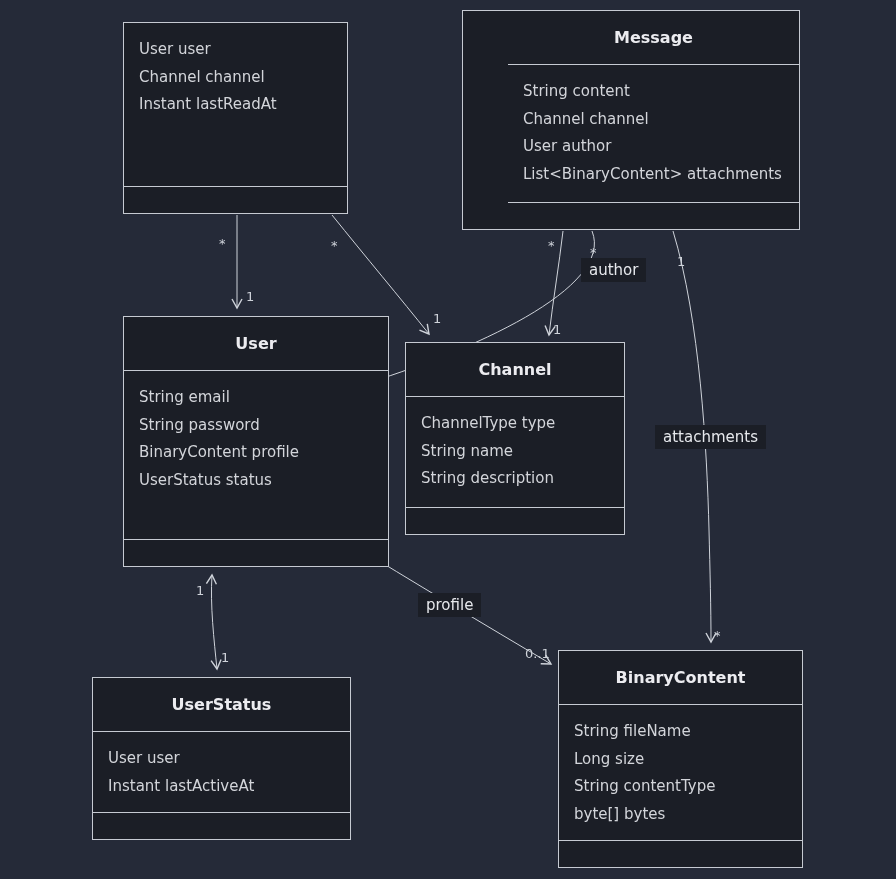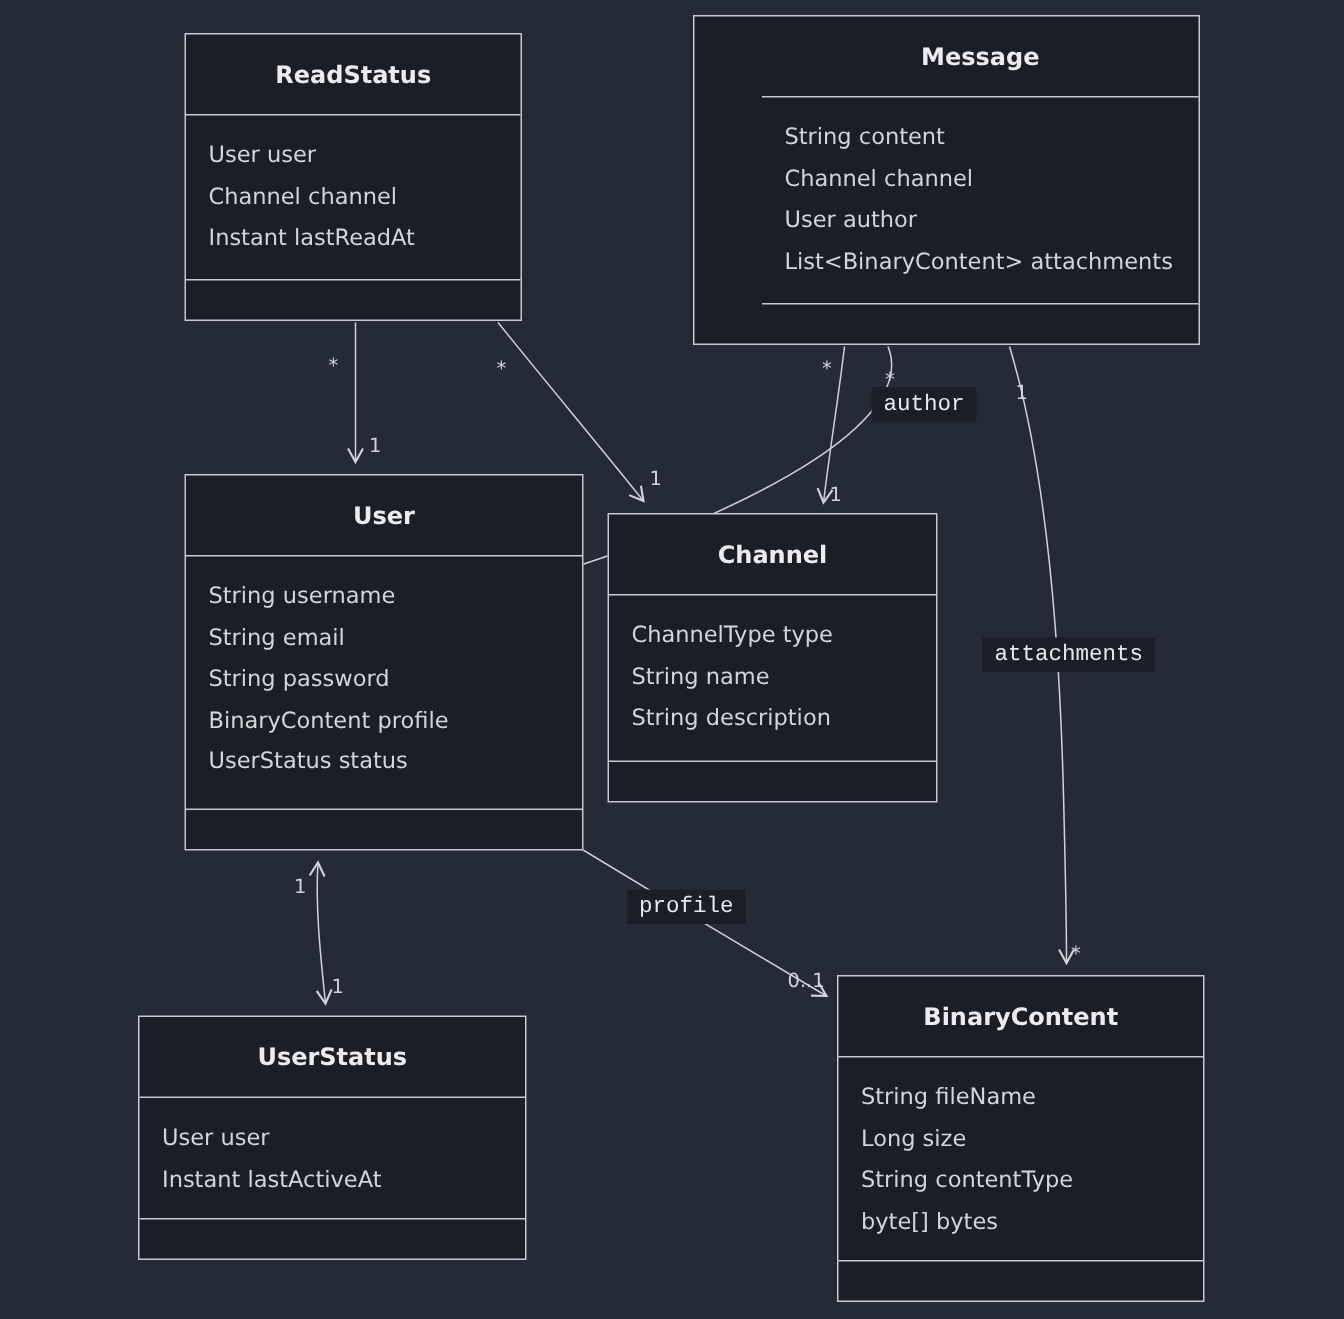--- a/index.html
+++ b/index.html
@@ -36,21 +36,20 @@
     flex:0 0 26px;height:26px;
     border-top:1px solid #c6cad2;
   }
   .edge-label{
     position:absolute;z-index:3;
     background:#1b1e26;
     color:#e6e8ec;
     font-size:15px;
     padding:3px 8px;
     white-space:nowrap;
-    font-family:Liberation Mono, monospace;
   }
   .mult{font-size:13px;fill:#cfd3da;}
   .edge{stroke:#cfd3da;stroke-width:1;fill:none;}
 </style>
 </head>
 <body>
 
 <div id="canvas">
 
   <svg id="edge-layer" viewBox="0 0 896 879" xmlns="http://www.w3.org/2000/svg">
@@ -94,21 +93,20 @@
 
     <text class="mult" x="196" y="595">1</text>
     <text class="mult" x="221" y="662">1</text>
   </svg>
 
   <div class="edge-label" style="left:581px;top:258px;">author</div>
   <div class="edge-label" style="left:655px;top:425px;">attachments</div>
   <div class="edge-label" style="left:418px;top:593px;">profile</div>
 
   <div class="cls" style="left:123px;top:22px;width:225px;height:192px;">
-    <div class="cls-title">ReadStatus</div>
     <div class="cls-attrs">
       <div class="attr">User user</div>
       <div class="attr">Channel channel</div>
       <div class="attr">Instant lastReadAt</div>
     </div>
     <div class="cls-footer"></div>
   </div>
 
   <div class="cls" style="left:462px;top:10px;width:338px;height:220px;padding-left:45px;">
     <div class="cls-title">Message</div>
@@ -117,21 +115,20 @@
       <div class="attr">Channel channel</div>
       <div class="attr">User author</div>
       <div class="attr">List&lt;BinaryContent&gt; attachments</div>
     </div>
     <div class="cls-footer"></div>
   </div>
 
   <div class="cls" style="left:123px;top:316px;width:266px;height:251px;">
     <div class="cls-title">User</div>
     <div class="cls-attrs">
-      <div class="attr">String username</div>
       <div class="attr">String email</div>
       <div class="attr">String password</div>
       <div class="attr">BinaryContent profile</div>
       <div class="attr">UserStatus status</div>
     </div>
     <div class="cls-footer"></div>
   </div>
 
   <div class="cls" style="left:405px;top:342px;width:220px;height:193px;">
     <div class="cls-title">Channel</div>

